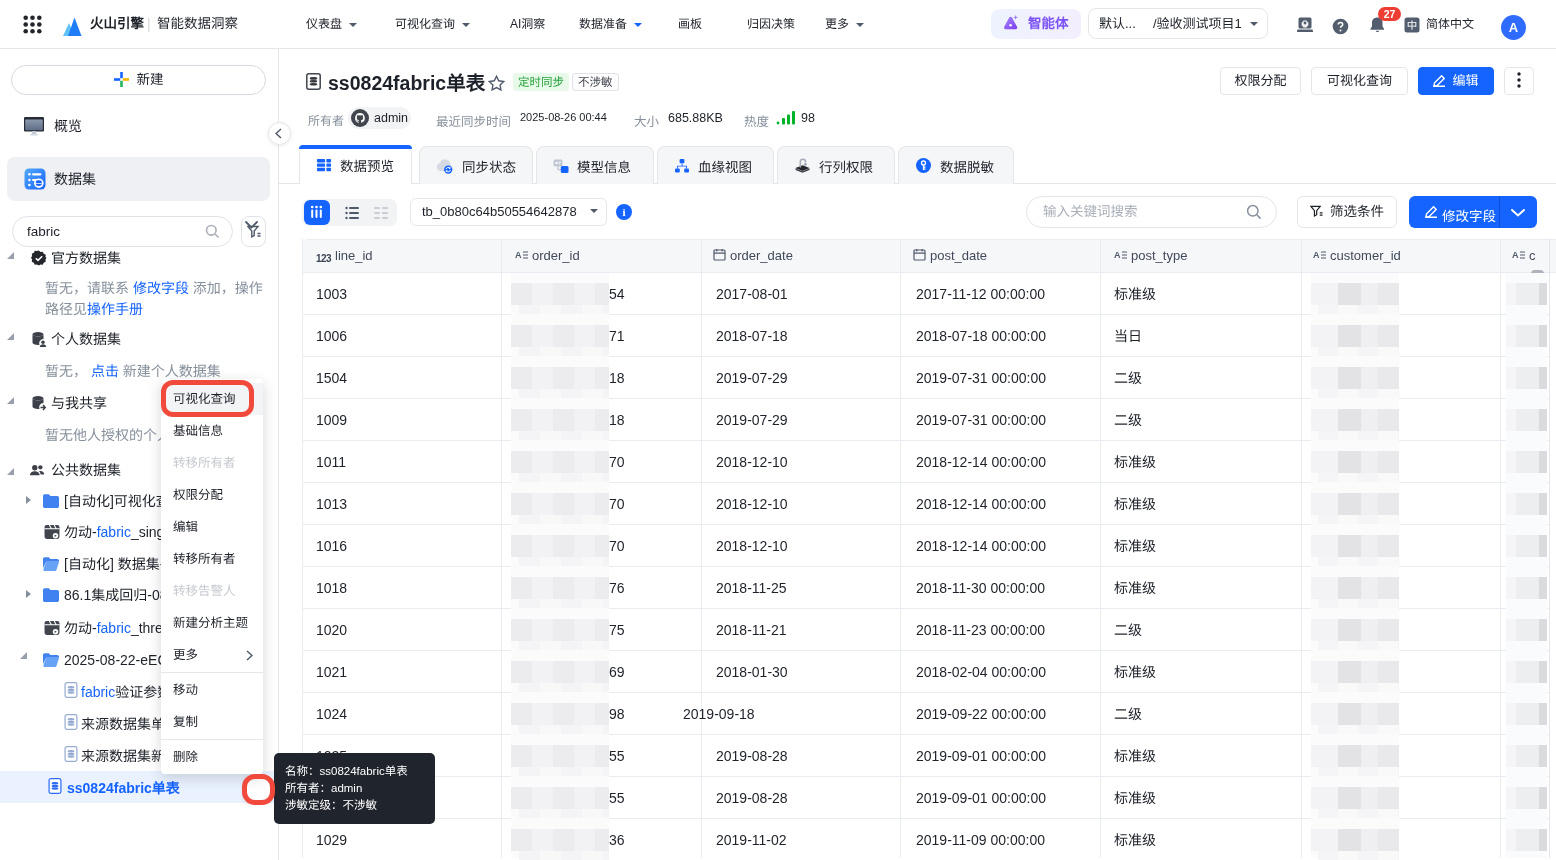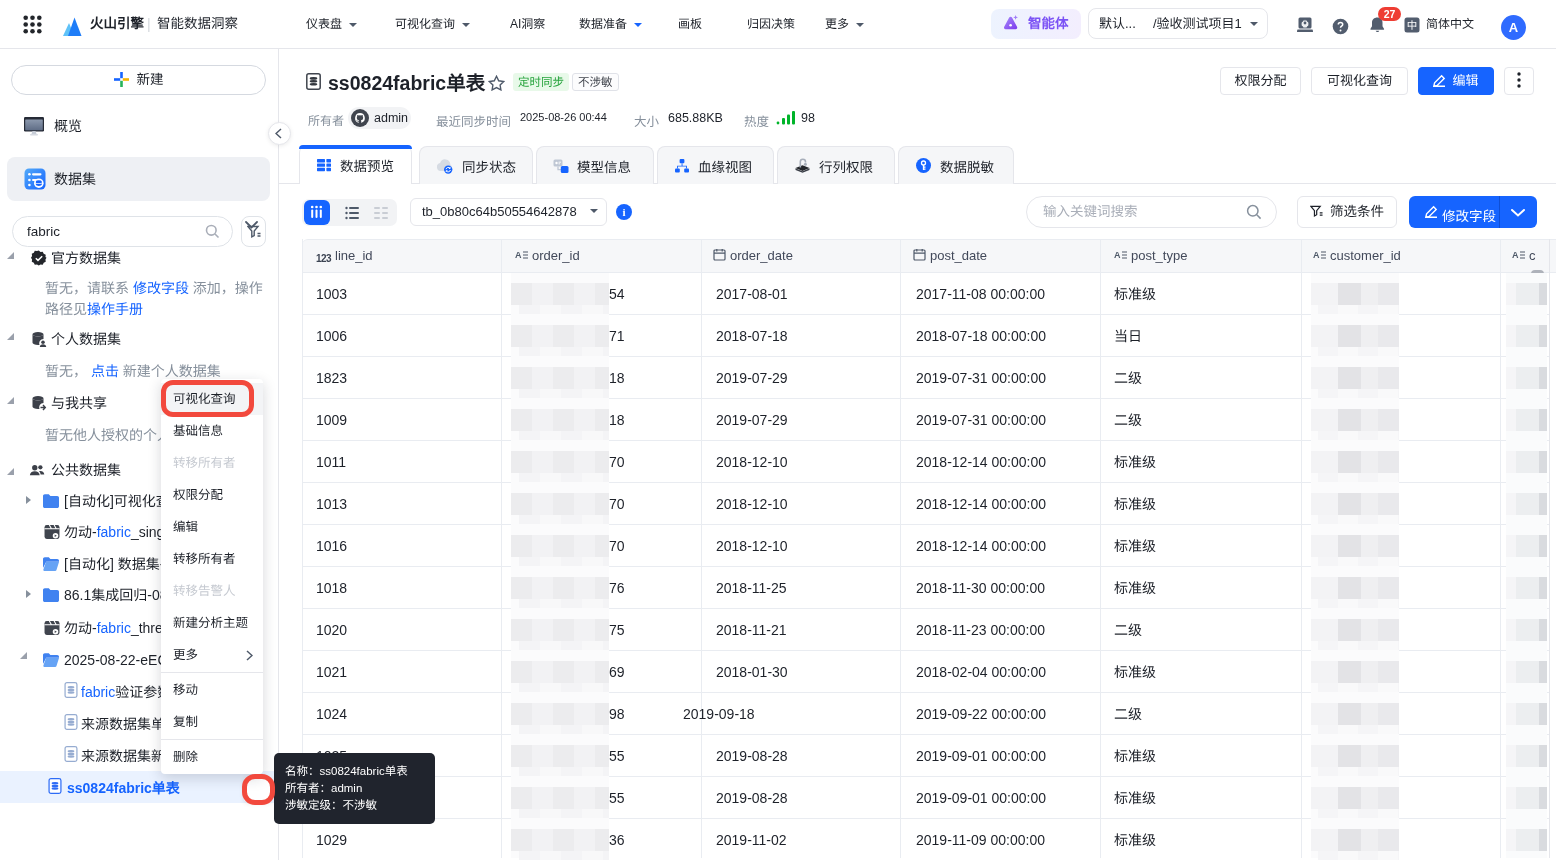--- a/index.html
+++ b/index.html
@@ -500,38 +500,38 @@
   <div class="strip" style="left:511px;width:98px;background:#fbfbfc"></div>
   <div class="strip" style="left:1311px;width:88px;background:#fbfbfc"></div>
   <div class="strip" style="left:1506px;width:41px;background:#fafbfc"></div>
 
   <div class="abs" style="left:302px;top:314px;width:1247px;height:1px;background:#e9ecf1"></div>
   <div class="cell" style="left:316px;top:284px">1003</div>
   <div class="mos mo1" style="top:283px"></div>
   <div class="mos mo1b" style="top:305px"></div>
   <div class="cell" style="left:609px;top:284px">54</div>
   <div class="cell" style="left:716px;top:284px">2017-08-01</div>
-  <div class="cell" style="left:916px;top:284px">2017-11-08 00:00:00</div>
+  <div class="cell" style="left:916px;top:284px">2017-11-12 00:00:00</div>
   <div class="cell" style="left:1114px;top:284px">标准级</div>
   <div class="mos mo2" style="top:283px"></div>
   <div class="mos mo2b" style="top:305px"></div>
   <div class="mos mo3" style="top:283px"></div>
   <div class="abs" style="left:302px;top:356px;width:1247px;height:1px;background:#e9ecf1"></div>
   <div class="cell" style="left:316px;top:326px">1006</div>
   <div class="mos mo1" style="top:325px"></div>
   <div class="mos mo1b" style="top:347px"></div>
   <div class="cell" style="left:609px;top:326px">71</div>
   <div class="cell" style="left:716px;top:326px">2018-07-18</div>
   <div class="cell" style="left:916px;top:326px">2018-07-18 00:00:00</div>
   <div class="cell" style="left:1114px;top:326px">当日</div>
   <div class="mos mo2" style="top:325px"></div>
   <div class="mos mo2b" style="top:347px"></div>
   <div class="mos mo3" style="top:325px"></div>
   <div class="abs" style="left:302px;top:398px;width:1247px;height:1px;background:#e9ecf1"></div>
-  <div class="cell" style="left:316px;top:368px">1823</div>
+  <div class="cell" style="left:316px;top:368px">1504</div>
   <div class="mos mo1" style="top:367px"></div>
   <div class="mos mo1b" style="top:389px"></div>
   <div class="cell" style="left:609px;top:368px">18</div>
   <div class="cell" style="left:716px;top:368px">2019-07-29</div>
   <div class="cell" style="left:916px;top:368px">2019-07-31 00:00:00</div>
   <div class="cell" style="left:1114px;top:368px">二级</div>
   <div class="mos mo2" style="top:367px"></div>
   <div class="mos mo2b" style="top:389px"></div>
   <div class="mos mo3" style="top:367px"></div>
   <div class="abs" style="left:302px;top:440px;width:1247px;height:1px;background:#e9ecf1"></div>

